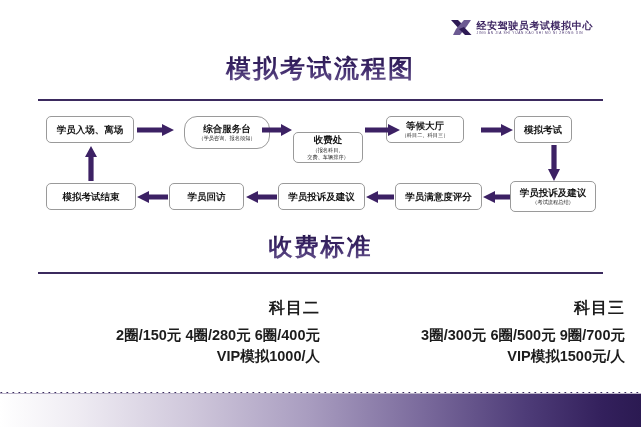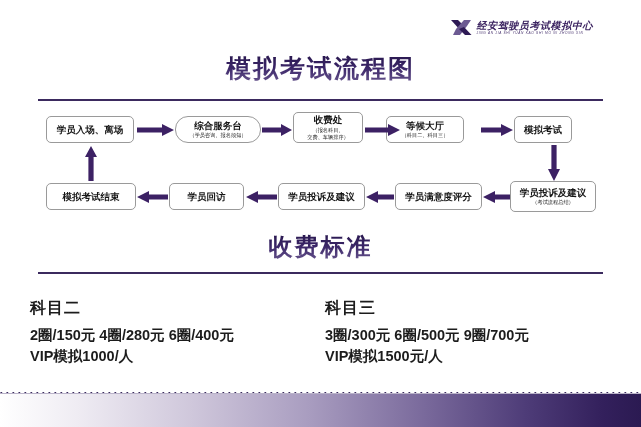--- a/index.html
+++ b/index.html
@@ -19,21 +19,20 @@
   }
 
   
   .logo-wrap {
     position: absolute;
     top: 18px;
     right: 48px;
     display: flex;
     align-items: center;
     gap: 4px;
-    font-style: italic;
   }
   .logo-mark {
     width: 22px;
     height: 20px;
     flex: none;
   }
   .logo-text-block {
     display: flex;
     flex-direction: column;
     align-items: flex-start;
@@ -129,21 +128,21 @@
 
   
   .arrow {
     position: absolute;
   }
   .arrow svg { display: block; }
 
   
   .fee-col {
     position: absolute;
-    text-align: left;
+    text-align: right;
     color: #1c1c1c;
   }
   .fee-head {
     font-size: 16px;
     font-weight: bold;
     letter-spacing: 1px;
     margin-bottom: 6px;
   }
   .fee-line {
     font-size: 14.5px;
@@ -205,26 +204,26 @@
   </div>
 
   <div class="main-title">模拟考试流程图</div>
 
   <div class="rule rule-top"></div>
 
   <div class="fbox" style="left:46px; top:116px; width:88px; height:27px;">
     <div class="t">学员入场、离场</div>
   </div>
 
-  <div class="fbox" style="left:175px; top:116px; width:86px; height:27px;border-radius:13px;">
+  <div class="fbox" style="left:184px; top:116px; width:86px; height:33px;border-radius:13px;">
     <div class="t">综合服务台</div>
     <div class="s">（学员咨询、报名须知）</div>
   </div>
 
-  <div class="fbox" style="left:293px; top:112px; width:70px; height:31px;">
+  <div class="fbox" style="left:293px; top:132px; width:70px; height:31px;">
     <div class="t">收费处</div>
     <div class="s" style="white-space:pre-line;">（报名科目、
 交费、车辆排序）</div>
   </div>
 
   <div class="fbox" style="left:386px; top:116px; width:78px; height:27px;">
     <div class="t">等候大厅</div>
     <div class="s">（科目二、科目三）</div>
   </div>
 

